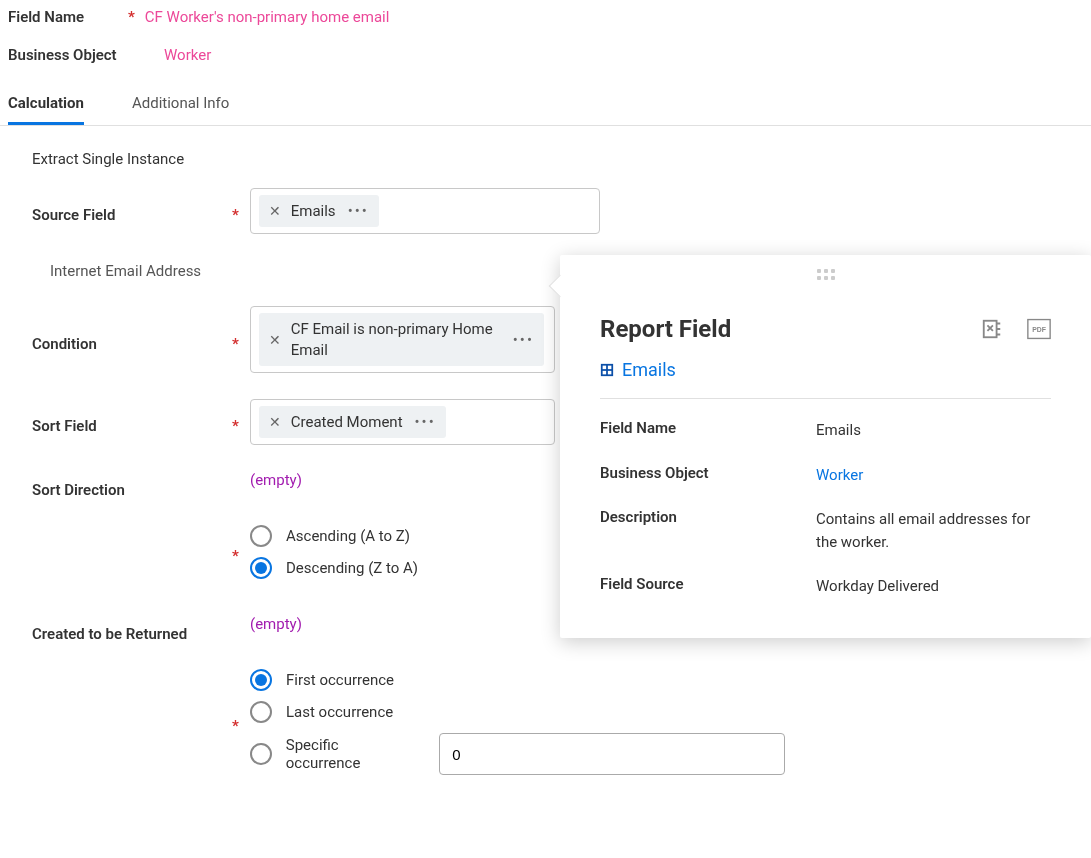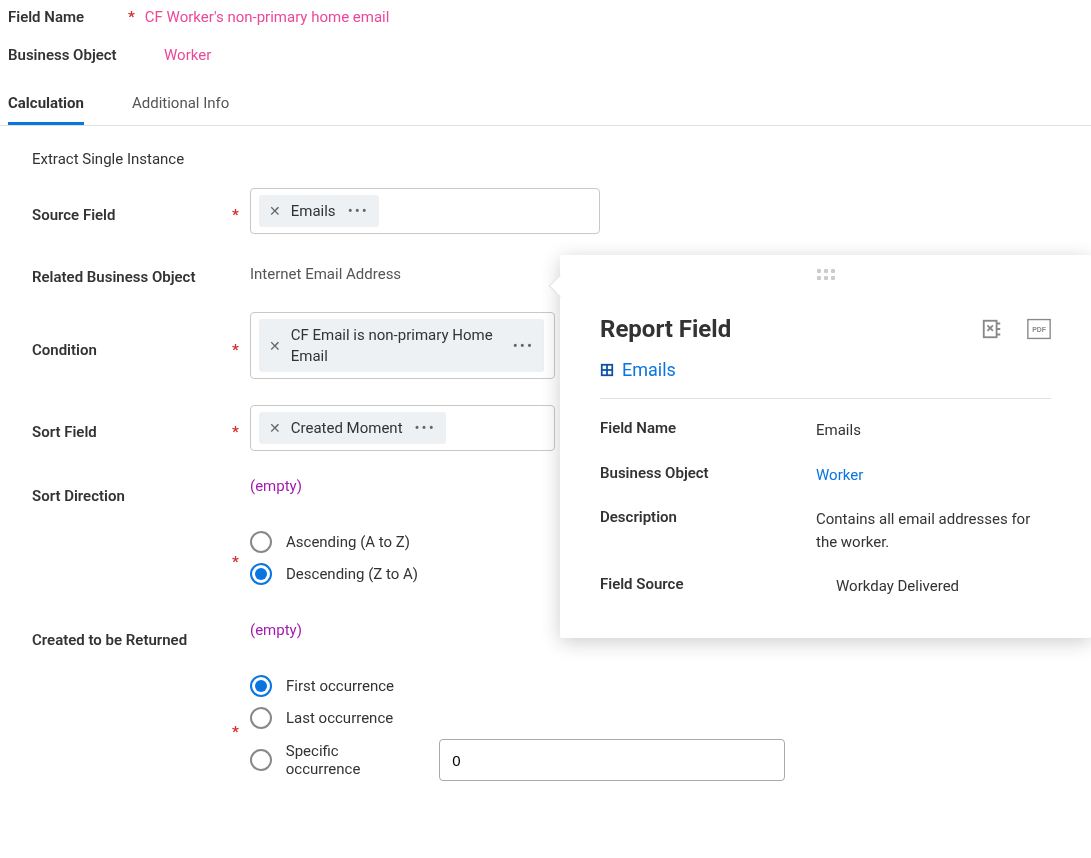--- a/index.html
+++ b/index.html
@@ -146,21 +146,20 @@
         <span class="pill">
           <span class="x">✕</span>
           <span class="ptext">Emails</span>
           <span class="kebab">•••</span>
         </span>
       </div>
     </div>
   </div>
 
   <div class="frow">
-    <span class="flabel">Related Business Object</span>
     <span class="freq"></span>
     <div class="ftext">Internet Email Address</div>
   </div>
 
   <div class="frow">
     <span class="flabel">Condition</span>
     <span class="freq">*</span>
     <div class="fcontrol">
       <div class="pill-box" style="width:305px;">
         <span class="pill" style="max-width:285px;">
@@ -277,18 +276,18 @@
       <span class="pvalue">Emails</span>
     </div>
     <div class="prow">
       <span class="plabel">Business Object</span>
       <span class="pvalue link">Worker</span>
     </div>
     <div class="prow">
       <span class="plabel">Description</span>
       <span class="pvalue">Contains all email addresses for the worker.</span>
     </div>
-    <div class="prow" style="margin-bottom:12px;gap:20px;">
+    <div class="prow" style="margin-bottom:12px;">
       <span class="plabel">Field Source</span>
       <span class="pvalue">Workday Delivered</span>
     </div>
   </div>
 </div>
 
 </body></html>

